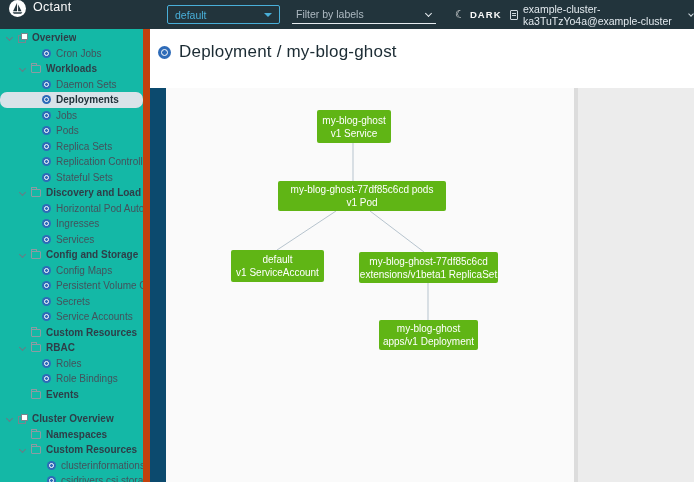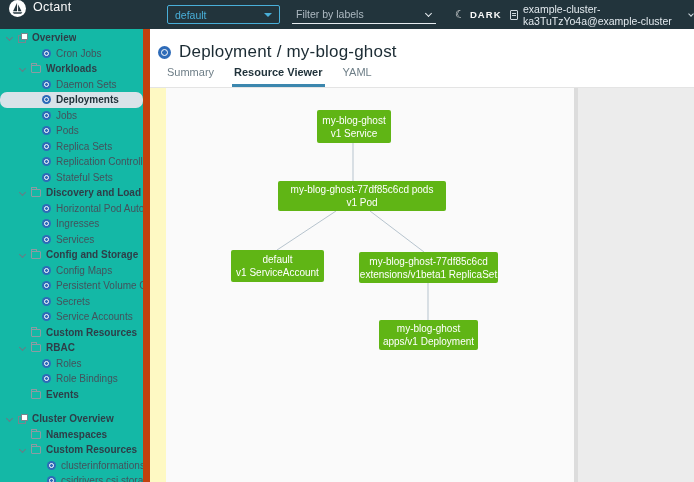--- a/index.html
+++ b/index.html
@@ -64,21 +64,21 @@
   .ic-folder::before { content:""; position:absolute; top:-3px; left:-1px; width:4px; height:2px;
                        border:1px solid #8d9ba2; border-bottom:none; border-radius:1px 1px 0 0; }
   .ic-resource { width:9px; height:9px; border-radius:50%; background:var(--icon-blue,#2e6bb8); position:relative; }
   .ic-resource::after { content:""; position:absolute; left:2px; top:2px; width:3px; height:3px;
                         border:1px solid #fff; border-radius:50%; }
   .ic-overview { width:9px; height:9px; position:relative; }
   .ic-overview::before { content:""; position:absolute; left:0; top:2px; width:6px; height:6px; border:1px solid #77868f; }
   .ic-overview::after { content:""; position:absolute; left:3px; top:0; width:5px; height:5px; border:1px solid #77868f; background:#fff; }
 
   
-  main { position:absolute; left:150px; top:29px; width:544px; height:453px; background:#fef9c3; }
+  main { position:absolute; left:150px; top:29px; width:544px; height:453px; background:#0c4a6e; }
   .content-header { height:59px; background:#fff; position:relative; }
   .title-row { display:flex; align-items:center; gap:8px; padding:13px 0 0 8px; }
   .title-icon { width:13px; height:13px; border-radius:50%; background:var(--icon-blue,#2e6bb8); position:relative; flex:0 0 auto; }
   .title-icon::after { content:""; position:absolute; left:3px; top:3px; width:5px; height:5px; border:1.4px solid #fff; border-radius:50%; }
   h1 { font-size:17px; font-weight:400; color:#1b2b33; letter-spacing:.2px; }
   .tabs { position:absolute; left:0; bottom:0; width:100%; padding-left:15px; border-bottom:1px solid #e4e4e4; display:flex; }
   .tab { font-size:11px; color:#6e7e87; padding:5px 2px 6px; margin-right:16px; cursor:pointer; border-bottom:3px solid transparent; }
   .tab.active { color:#21333b; font-weight:bold; border-bottom-color:var(--tab-underline,#3c87ae); }
 
   
@@ -262,25 +262,20 @@
         <span class="lbl">csidrivers.csi.storage.k8s.io</span>
       </div>
     </nav>
 
   <main>
     <div class="content-header">
       <div class="title-row">
         <span class="title-icon"></span>
         <h1>Deployment / my-blog-ghost</h1>
       </div>
-      <div class="tabs">
-          <div class="tab">Summary</div>
-          <div class="tab active">Resource Viewer</div>
-          <div class="tab">YAML</div>
-        </div>
     </div>
 
     <div class="viewer">
       <div class="canvas">
         <svg width="408" height="394">
             <line x1="187" y1="55" x2="187" y2="93" stroke="#b7c4ce" stroke-width="1"></line>
             <line x1="170" y1="123" x2="111" y2="162" stroke="#b7c4ce" stroke-width="1"></line>
             <line x1="204" y1="123" x2="258" y2="164" stroke="#b7c4ce" stroke-width="1"></line>
             <line x1="262" y1="195" x2="262" y2="232" stroke="#b7c4ce" stroke-width="1"></line>
           </svg>

